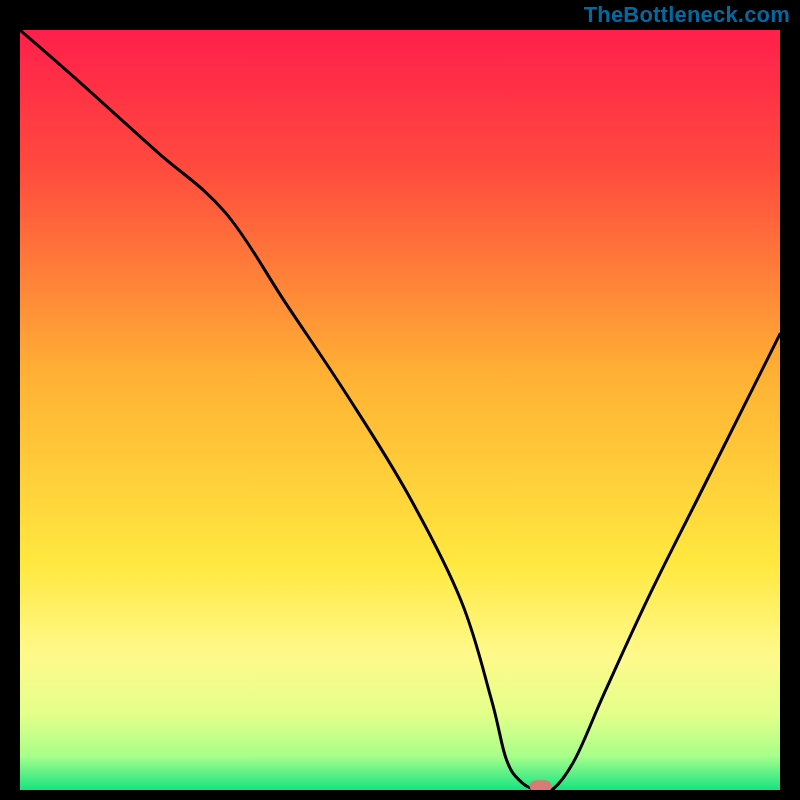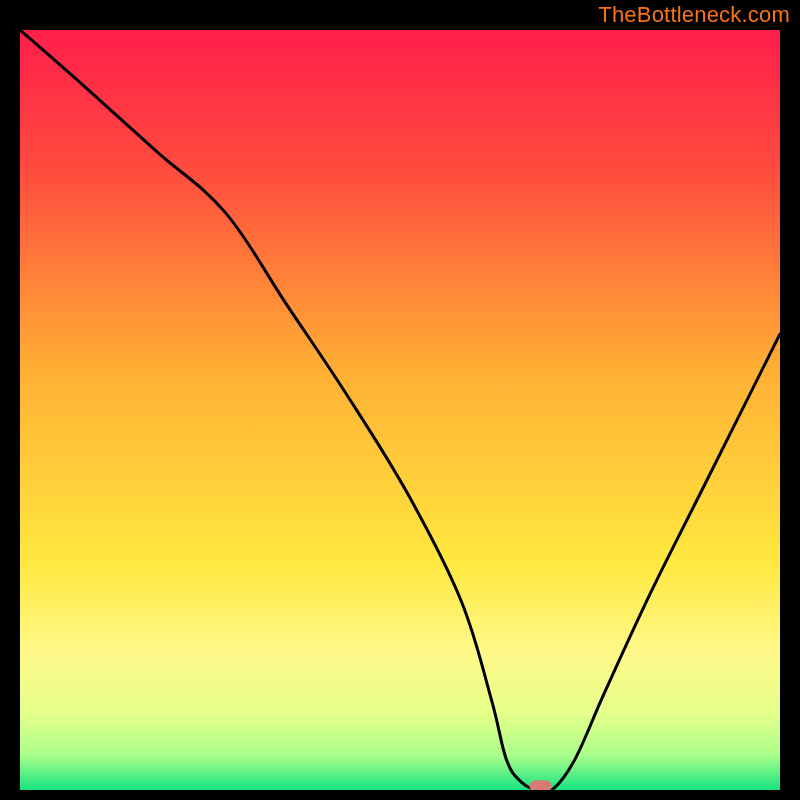--- a/index.html
+++ b/index.html
@@ -14,24 +14,24 @@
   .stage {
     position: relative;
     width: 800px;
     height: 800px;
     background: #000;
   }
   .watermark {
     position: absolute;
     top: 2px;
     right: 10px;
-    color: #f97316;
+    color: #0369a1;
     font-size: 22px;
     letter-spacing: 0.2px;
-    font-weight: 400;
+    font-weight: 700;
     user-select: none;
   }
   .plot {
     position: absolute;
     left: 20px;
     top: 30px;
     width: 760px;
     height: 760px;
   }
   svg { display: block; }

